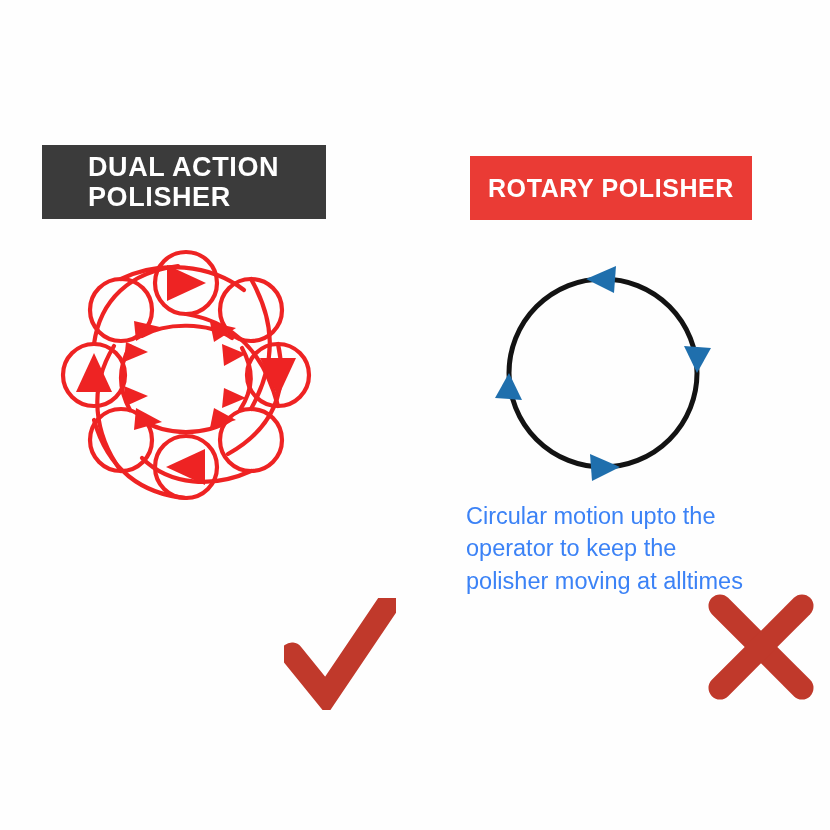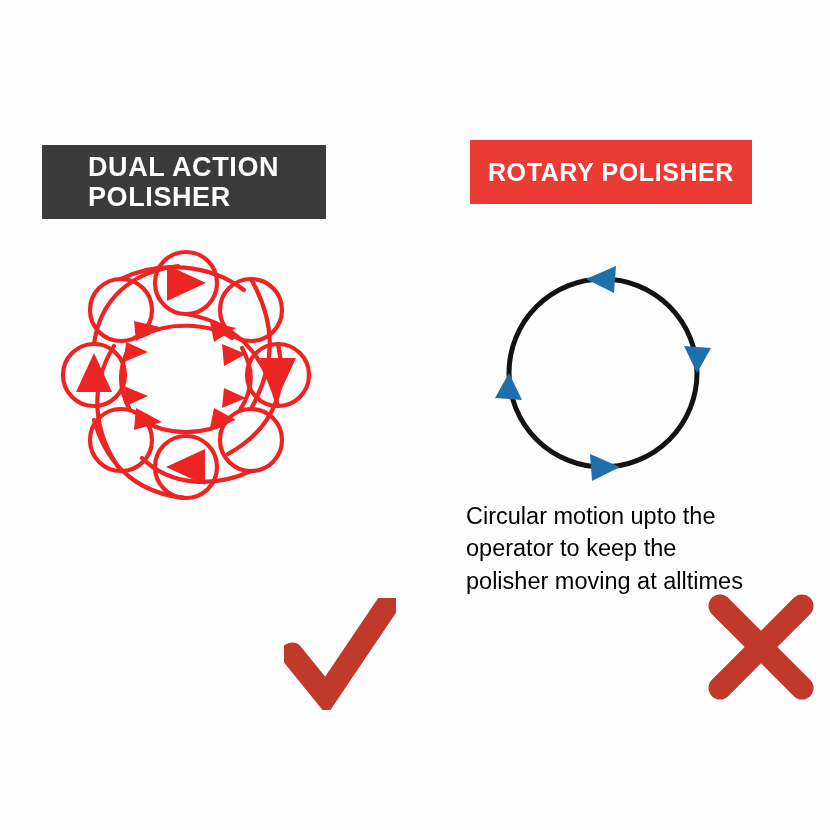--- a/index.html
+++ b/index.html
@@ -33,21 +33,21 @@
     width: 284px;
     height: 74px;
     background: #3b3b3b;
     padding: 0 0 0 46px;
     font-size: 27px;
     justify-content: flex-start;
     text-align: left;
   }
   #label-rotary {
     left: 470px;
-    top: 140px;
+    top: 156px;
     width: 282px;
     height: 64px;
     background: #ea3b35;
     justify-content: center;
     text-align: center;
     font-size: 25px;
   }
 
   
   .diagram {
@@ -62,21 +62,21 @@
   #rotary-diagram {
     left: 492px;
     top: 262px;
     width: 222px;
     height: 222px;
   }
 
   
   .caption {
     position: absolute;
-    color: #000000;
+    color: #3b82f6;
     font-size: 23.5px;
     line-height: 1.38;
     white-space: pre-line;
   }
   #caption-dual {
     left: 16px;
     top: 537px;
     width: 400px;
   }
   #caption-rotary {

